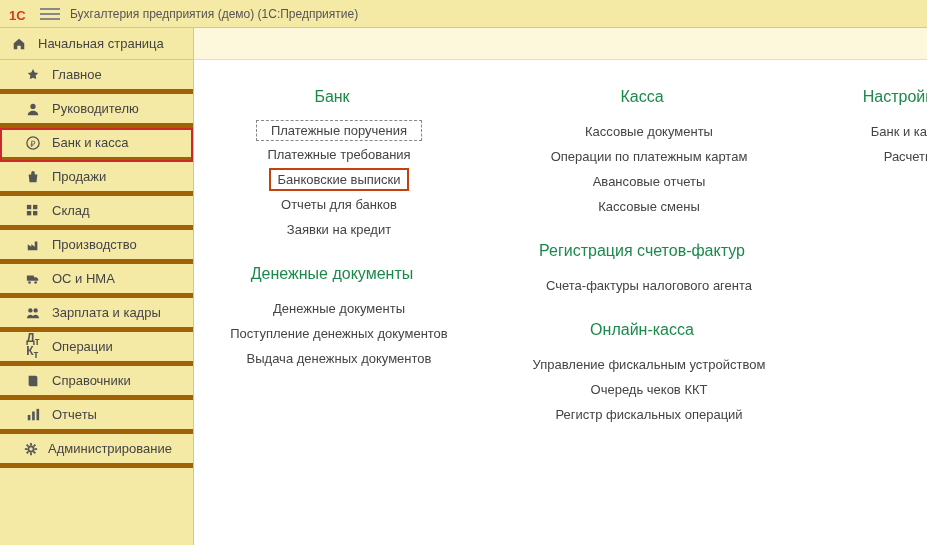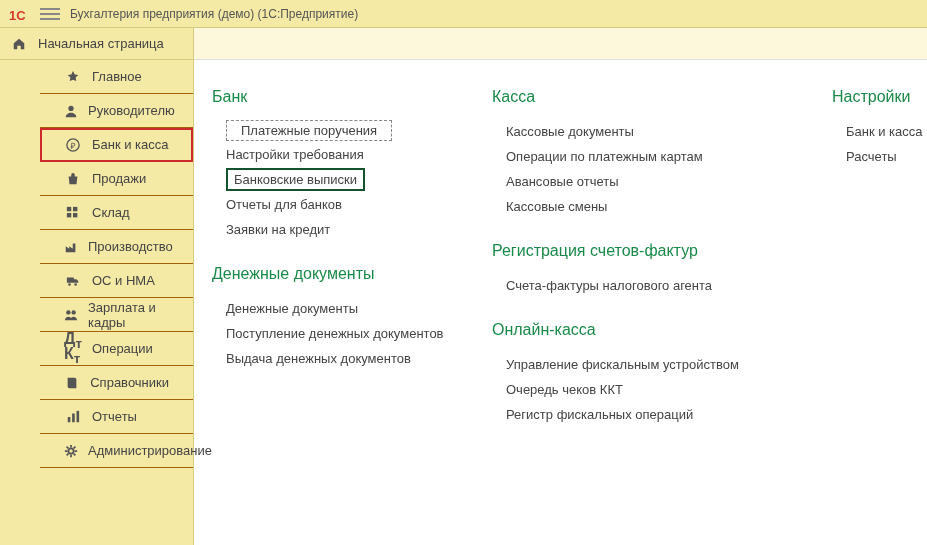--- a/index.html
+++ b/index.html
@@ -52,22 +52,21 @@
     border-bottom: 1px solid #d6c97d;
     color: #444;
     cursor: pointer;
   }
   .side-item {
     height: 34px;
     display: flex; align-items: center;
     padding: 0 24px;
     color: #444;
     cursor: pointer;
-    border-bottom: 1px solid #a16207;
-    margin-left: 40px;
+    border-bottom: 5px solid #a16207;
   }
   .side-item.selected {
     outline: 2px solid #cc2a2a;
     outline-offset: -2px;
     background: #f5e9a6;
   }
   .side-icon {
     width: 18px; height: 18px;
     display: flex; align-items: center; justify-content: center;
     margin-right: 10px;
@@ -82,21 +81,21 @@
   .tabstrip {
     height: 32px;
     background: #fdf8db;
     border-bottom: 1px solid #ddd;
   }
   .cols {
     display: flex;
     padding: 28px 0 0 18px;
     gap: 40px;
   }
-  .col { min-width: 240px; }
+  .col { min-width: 240px; text-align: center; }
   .col.wide { min-width: 300px; }
   .col.narrow { min-width: 140px; }
   .section-title {
     color: #1a8a4a;
     font-size: 16px;
     margin-bottom: 14px;
     cursor: pointer;
   }
   .item {
     color: #444;
@@ -104,21 +103,21 @@
     padding: 4px 0;
     cursor: pointer;
     display: inline-block;
   }
   .item-wrap { margin-left: 14px; margin-bottom: 2px; }
   .item.box-dashed {
     border: 1px dashed #888;
     padding: 2px 14px;
   }
   .item.box-red {
-    border: 2px solid #14532d;
+    border: 2px solid #c2410c;
     padding: 2px 6px;
   }
   .section + .section { margin-top: 24px; }
 </style>
 </head>
 <body>
 
 <div class="titlebar">
   <div class="logo">
     <svg width="22" height="16" viewBox="0 0 22 16">
@@ -212,21 +211,21 @@
             <svg width="14" height="14" viewBox="0 0 16 16">
               <circle cx="5" cy="5" r="2.5" fill="#555"></circle>
               <circle cx="11" cy="5" r="2.5" fill="#555"></circle>
               <path fill="#555" d="M1 14c0-2 2-4 4-4s4 2 4 4zm6 0c0-2 2-4 4-4s4 2 4 4z"></path>
             </svg>
           </span>
           <span>Зарплата и кадры</span>
         </div>
         <div class="side-item">
           <span class="side-icon">
-            <span style="font-size:16px;font-weight:bold;color:#555;line-height:9px">Д<sub>т</sub><br>К<sub>т</sub></span>
+            <span style="font-size:12px;font-weight:bold;color:#555;line-height:9px">Д<sub>т</sub><br>К<sub>т</sub></span>
           </span>
           <span>Операции</span>
         </div>
         <div class="side-item">
           <span class="side-icon">
             <svg width="14" height="14" viewBox="0 0 16 16">
               <path fill="#555" d="M3 2h8a2 2 0 012 2v10H5a2 2 0 01-2-2z"></path>
             </svg>
           </span>
           <span>Справочники</span>
@@ -253,21 +252,21 @@
       </div>
   </div>
 
   <div class="content">
     <div class="tabstrip"></div>
     <div class="cols" id="cols">
         <div class="col">
           <div class="section">
             <div class="section-title">Банк</div>
             <div class="item-wrap"><span class="item box-dashed">Платежные поручения</span></div>
-            <div class="item-wrap"><span class="item">Настройки требования</span></div>
+            <div class="item-wrap"><span class="item">Платежные требования</span></div>
             <div class="item-wrap"><span class="item box-red">Банковские выписки</span></div>
             <div class="item-wrap"><span class="item">Отчеты для банков</span></div>
             <div class="item-wrap"><span class="item">Заявки на кредит</span></div>
           </div>
           <div class="section">
             <div class="section-title">Денежные документы</div>
             <div class="item-wrap"><span class="item">Денежные документы</span></div>
             <div class="item-wrap"><span class="item">Поступление денежных документов</span></div>
             <div class="item-wrap"><span class="item">Выдача денежных документов</span></div>
           </div>

